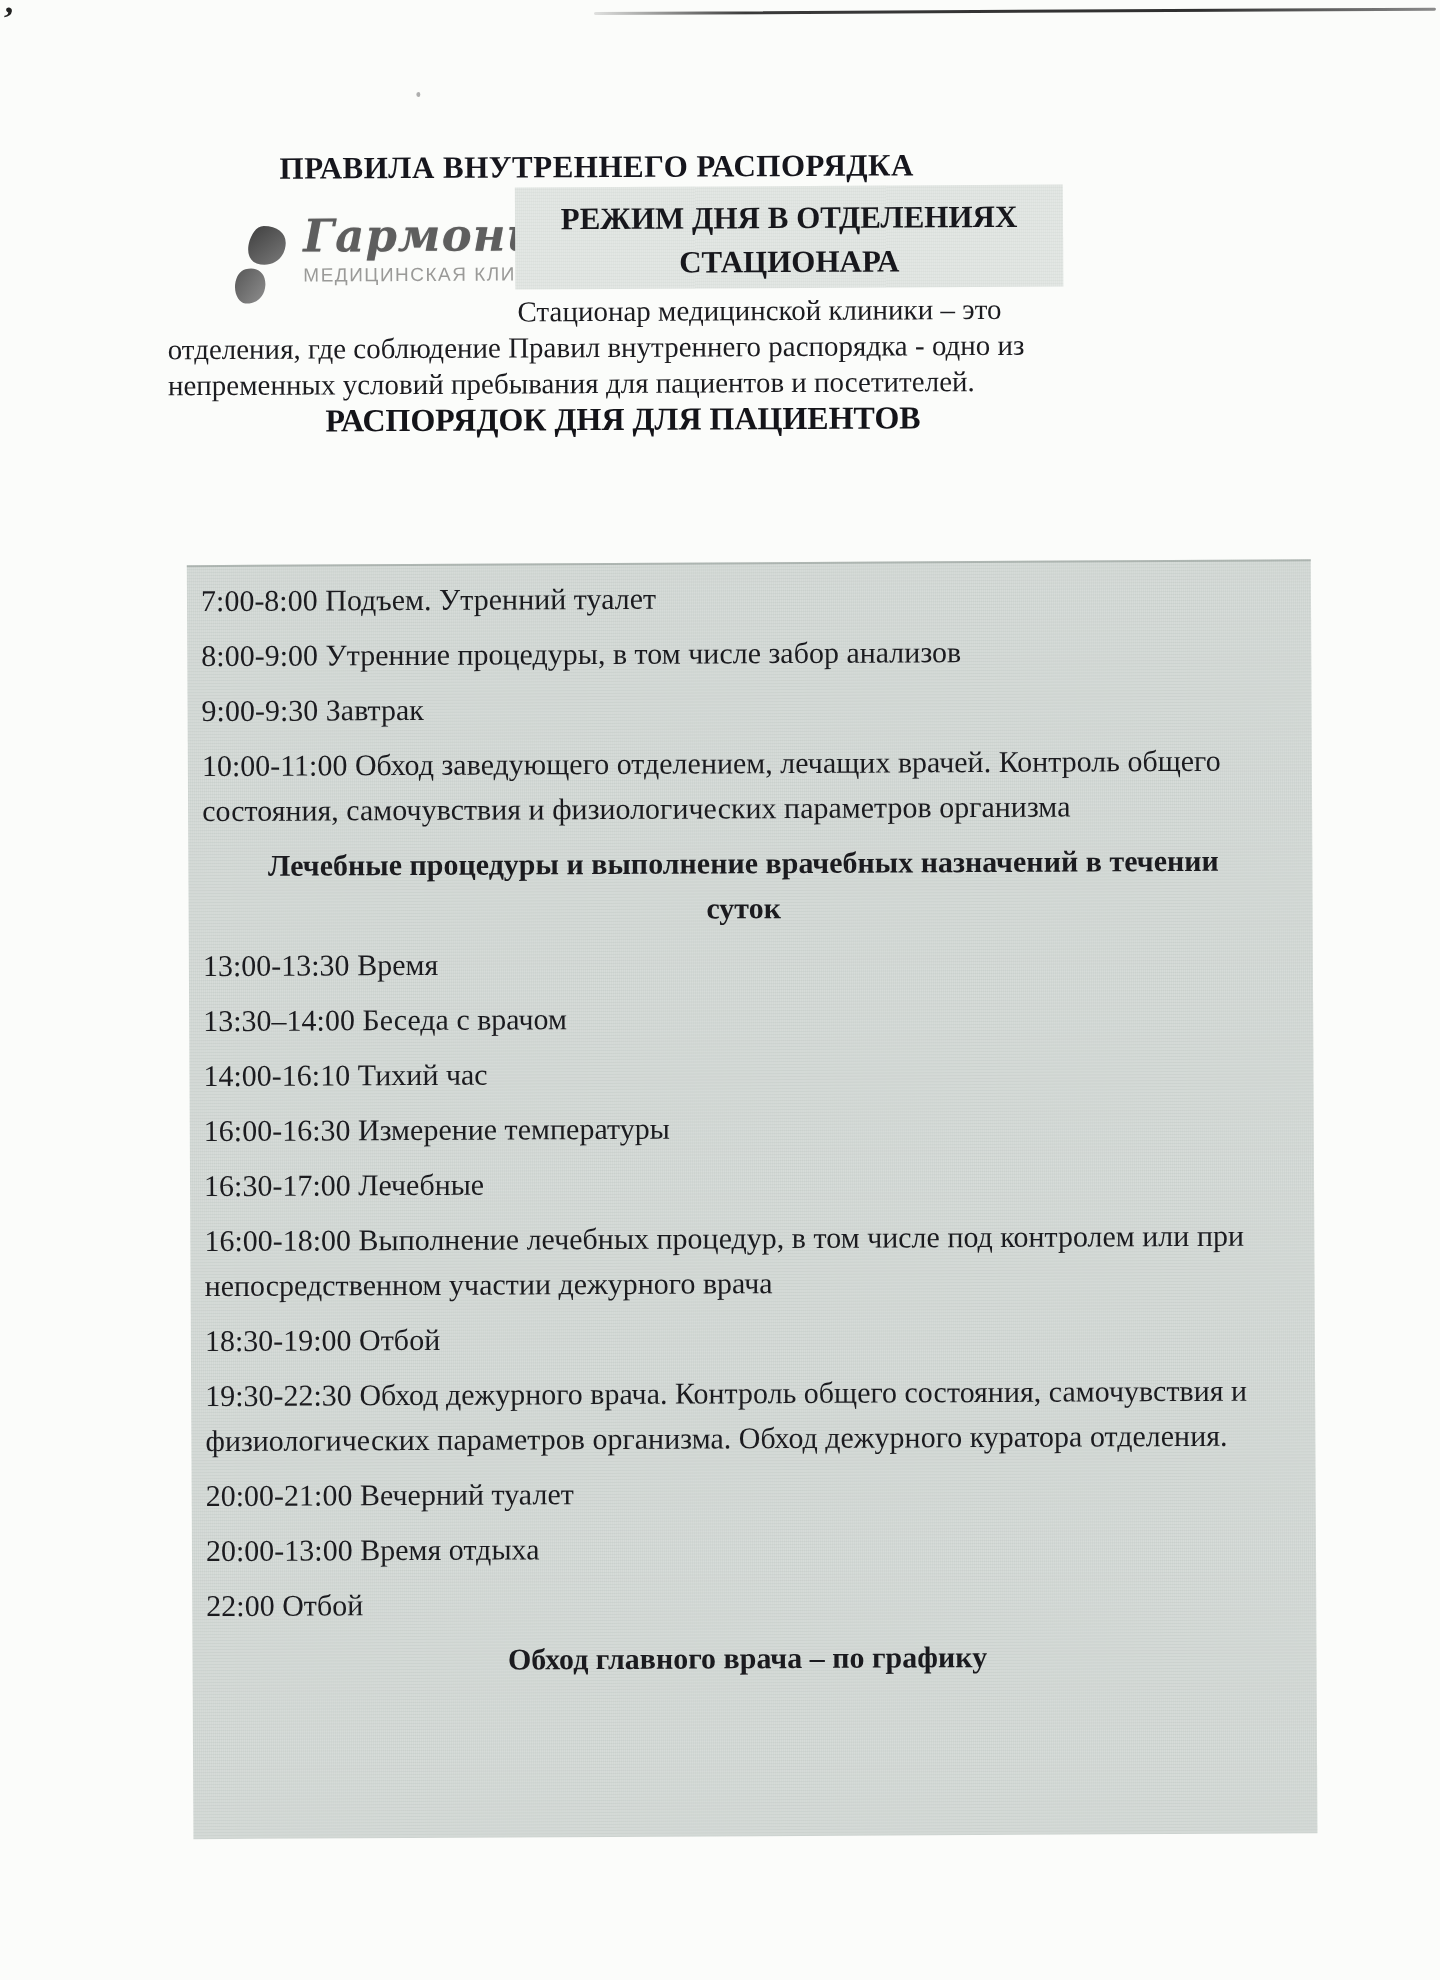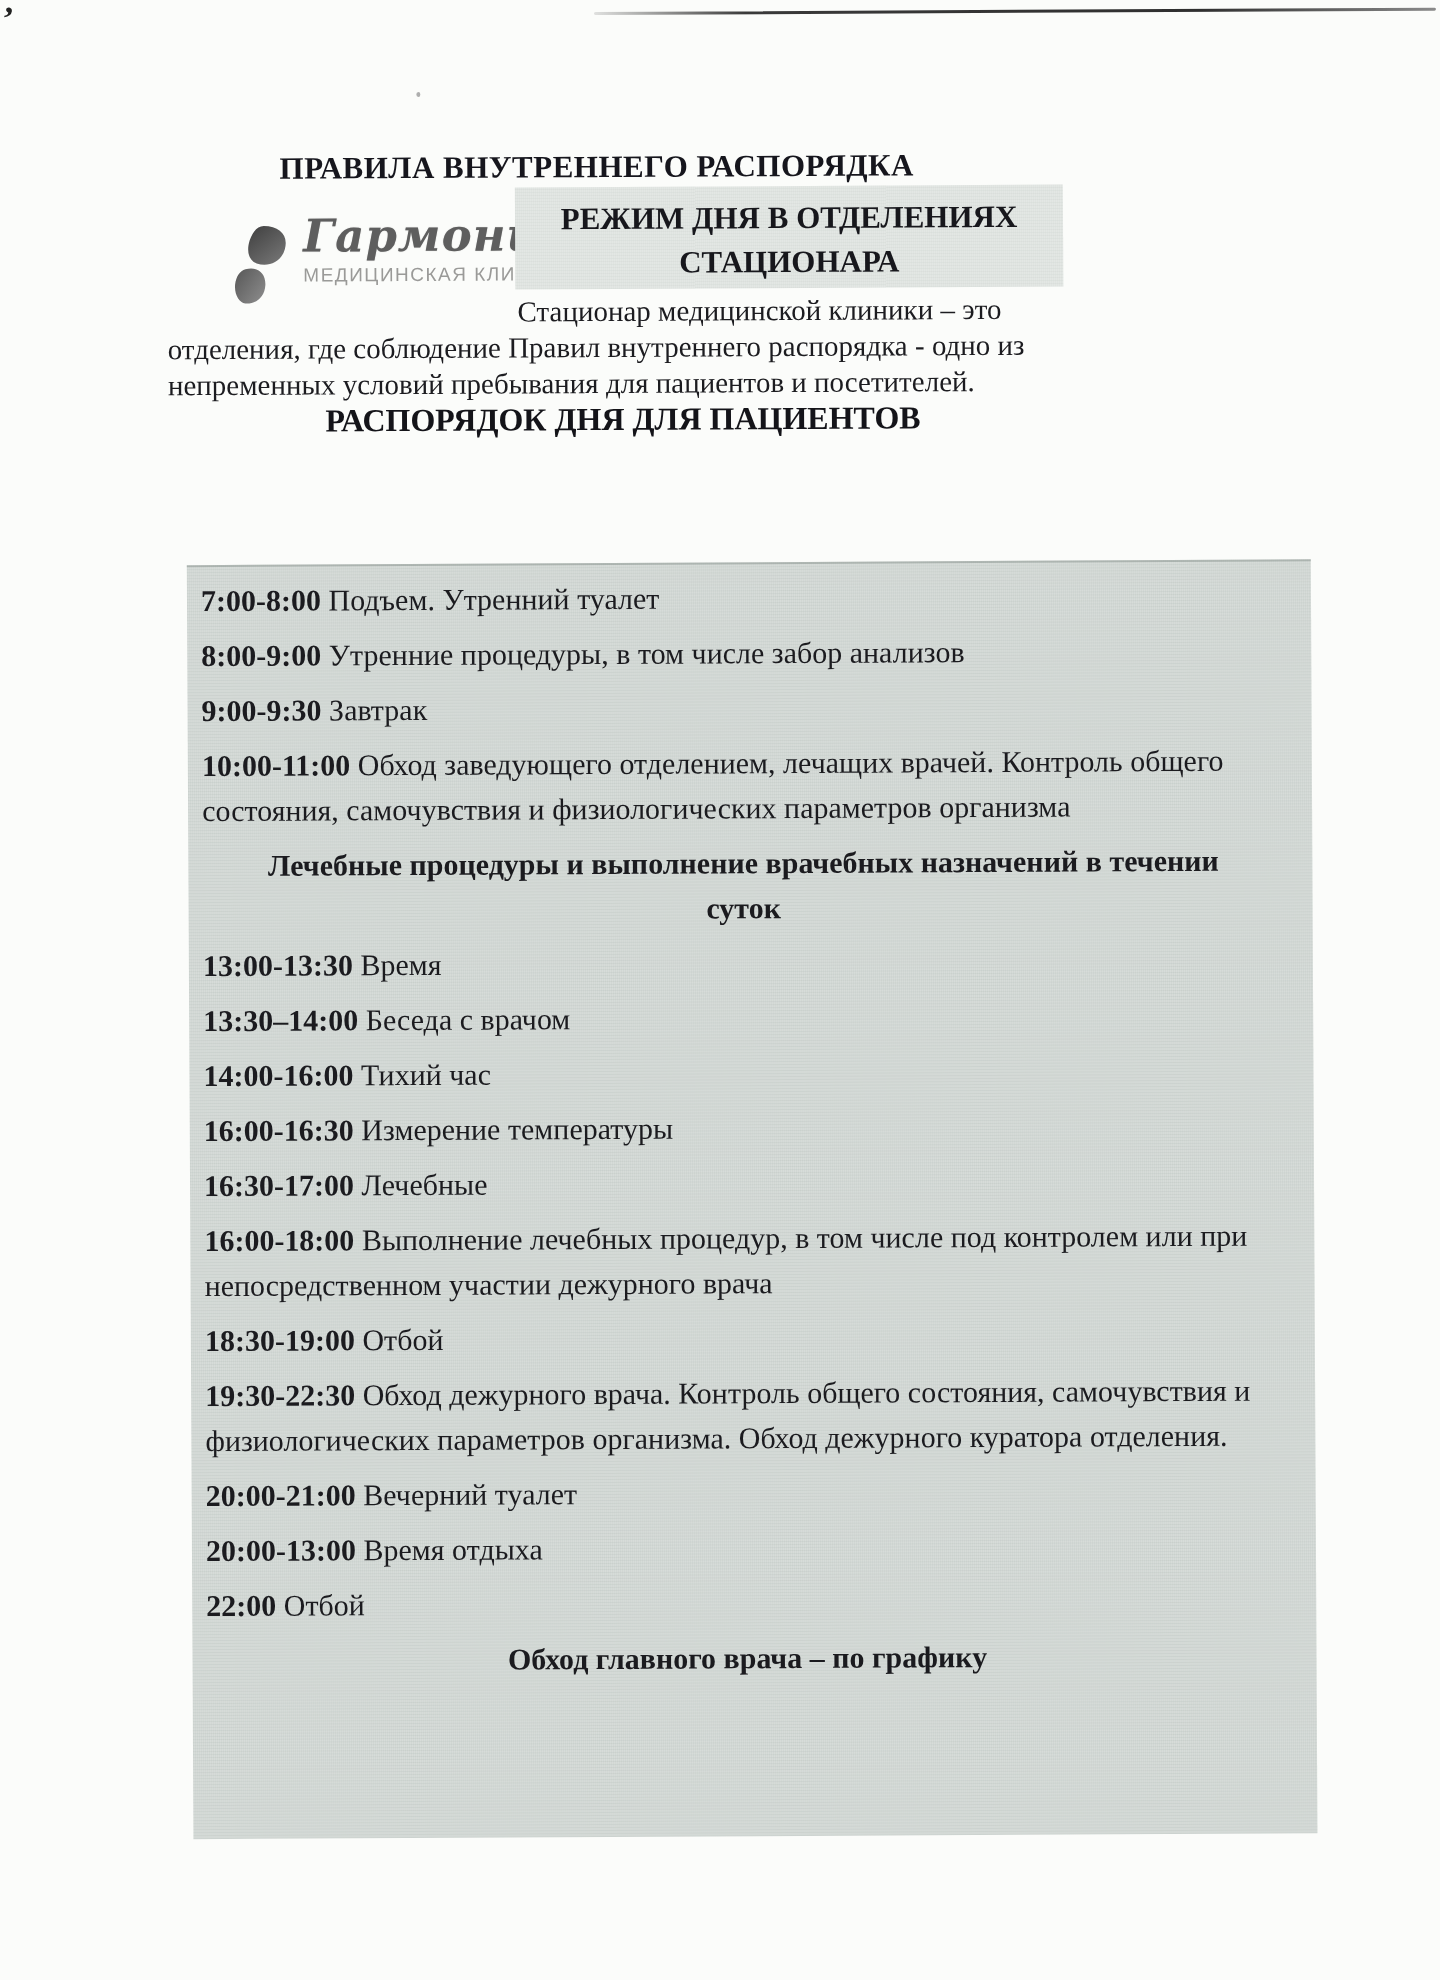--- a/index.html
+++ b/index.html
@@ -82,21 +82,21 @@
     box-sizing:border-box;
     padding:11px 28px 0 14px;
     background-color:#d7dcd9;
     background-image:
       repeating-linear-gradient(0deg, rgba(100,120,112,.07) 0 1px, transparent 1px 3px),
       repeating-linear-gradient(90deg, rgba(100,120,112,.05) 0 1px, transparent 1px 2px);
     border-top:2px solid rgba(110,120,115,.35);
     font-size:30px;line-height:45px;color:#1b1b1f;
   }
   .entry{margin-bottom:10px;}
-  .entry .time{font-weight:bold;}
+  .entry .time{font-weight:normal;}
   .note{
     margin:0 auto 10px auto;max-width:1010px;
     text-align:center;font-weight:bold;
   }
 </style>
 </head>
 <body>
 
 <div class="sheet">
 
@@ -148,21 +148,21 @@
   <div class="entry"><span class="time">9:00-9:30</span> <span class="txt">Завтрак</span></div>
 
   <div class="entry"><span class="time">10:00-11:00</span> <span class="txt">Обход заведующего отделением, лечащих врачей. Контроль общего состояния, самочувствия и физиологических параметров организма</span></div>
 
   <div class="note"><span>Лечебные процедуры и выполнение врачебных назначений в течении суток</span></div>
 
   <div class="entry"><span class="time">13:00-13:30</span> <span class="txt">Время</span></div>
 
   <div class="entry"><span class="time">13:30–14:00</span> <span class="txt">Беседа с врачом</span></div>
 
-  <div class="entry"><span class="time">14:00-16:00</span> <span class="txt">Тихий час</span></div>
+  <div class="entry"><span class="time">14:00-16:10</span> <span class="txt">Тихий час</span></div>
 
   <div class="entry"><span class="time">16:00-16:30</span> <span class="txt">Измерение температуры</span></div>
 
   <div class="entry"><span class="time">16:30-17:00</span> <span class="txt">Лечебные</span></div>
 
   <div class="entry"><span class="time">16:00-18:00</span> <span class="txt">Выполнение лечебных процедур, в том числе под контролем или при непосредственном участии дежурного врача</span></div>
 
   <div class="entry"><span class="time">18:30-19:00</span> <span class="txt">Отбой</span></div>
 
   <div class="entry"><span class="time">19:30-22:30</span> <span class="txt">Обход дежурного врача. Контроль общего состояния, самочувствия и физиологических параметров организма. Обход дежурного куратора отделения.</span></div>

